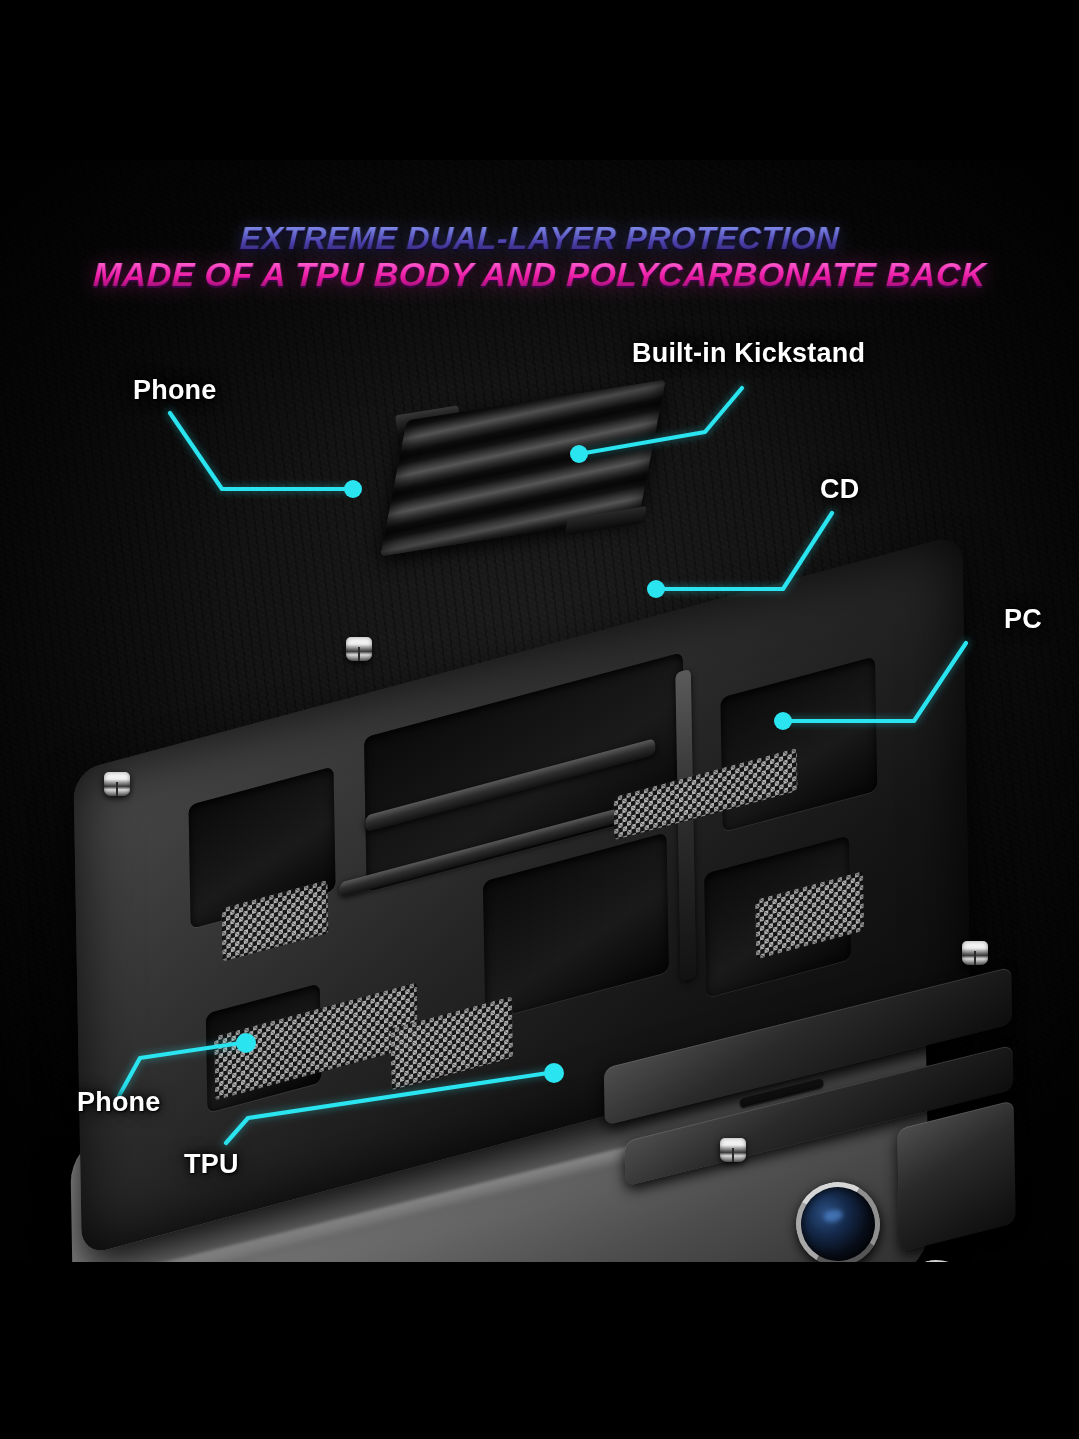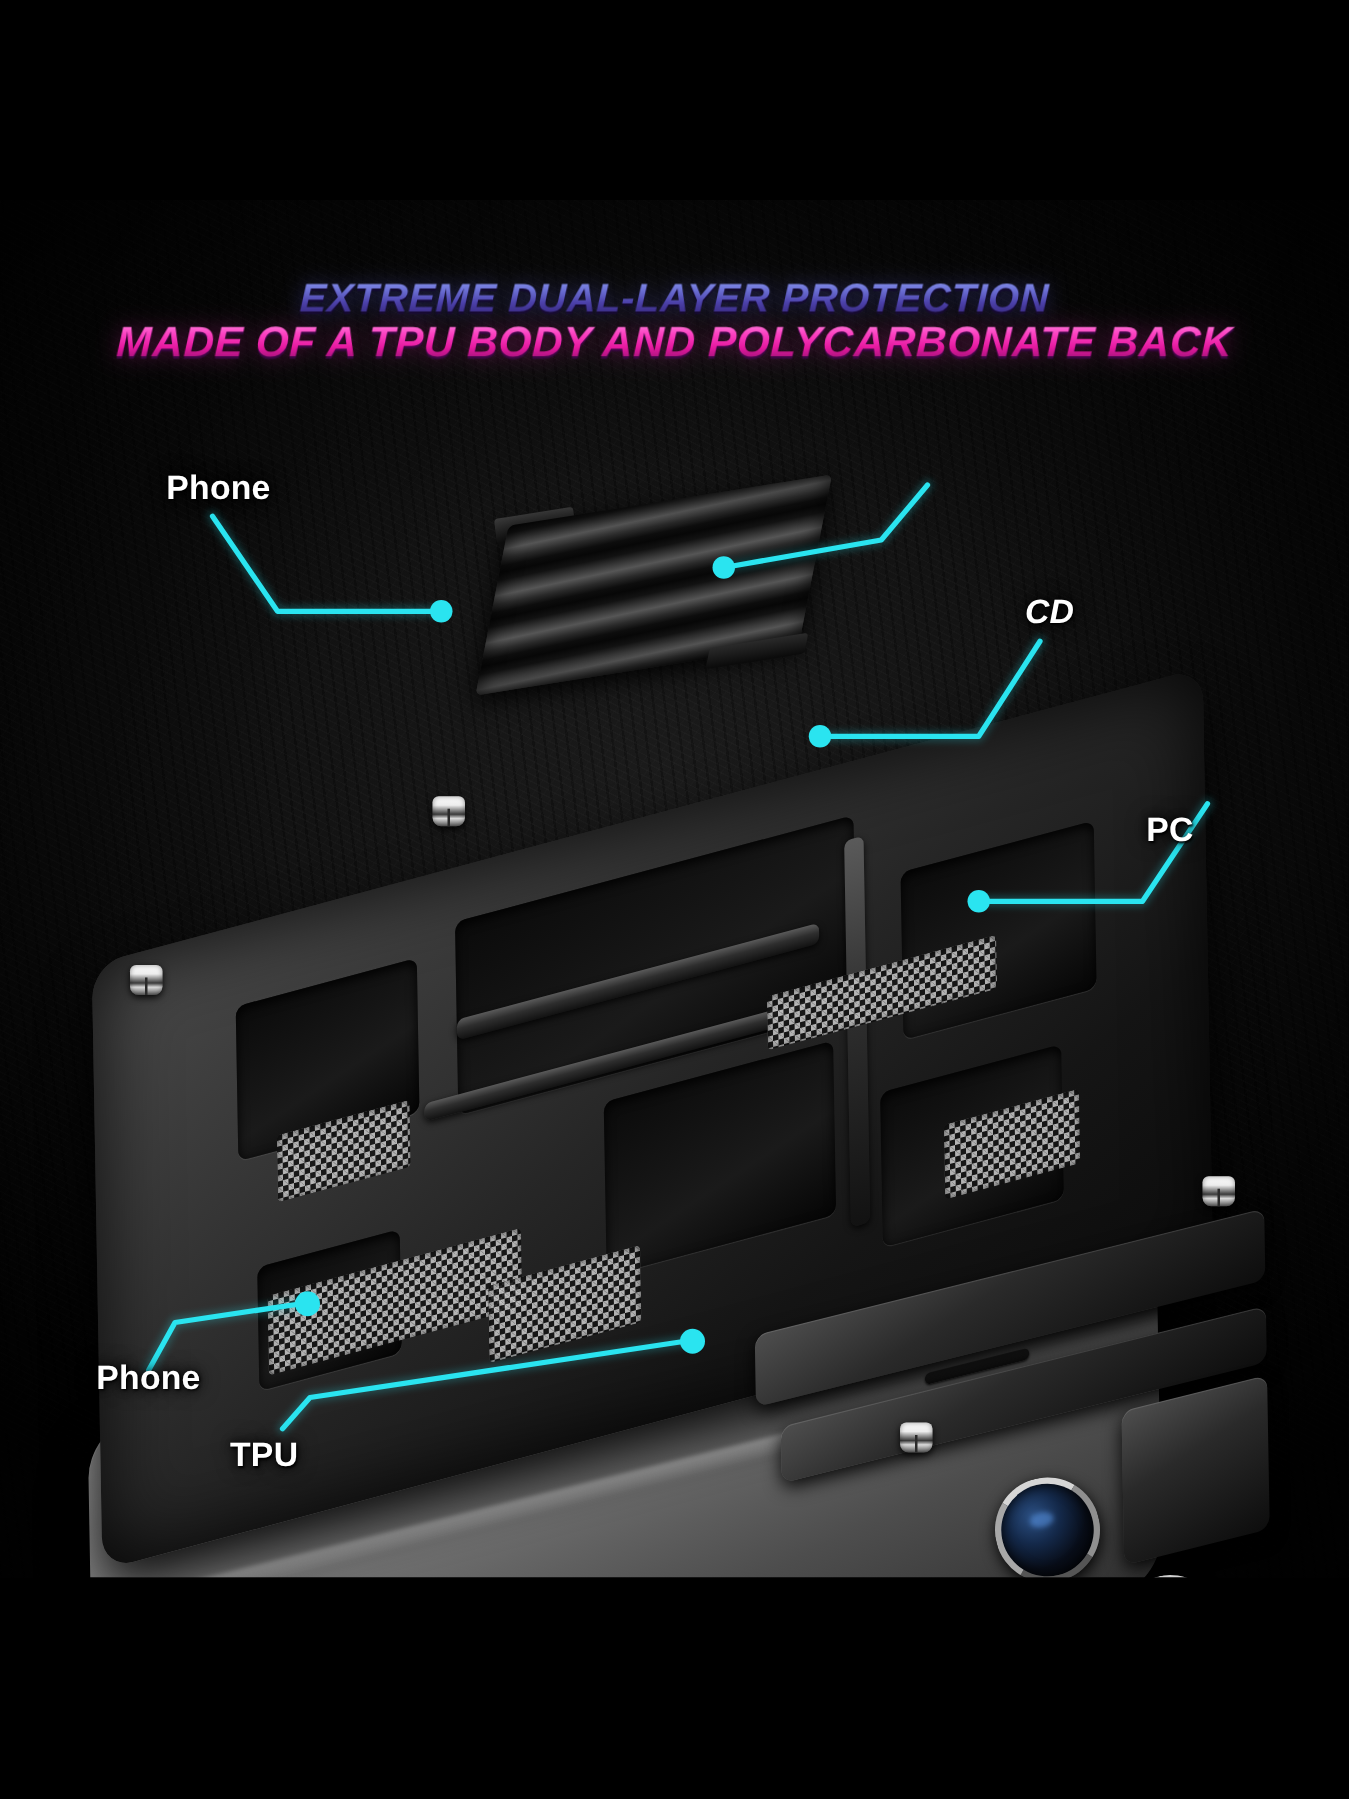--- a/index.html
+++ b/index.html
@@ -82,22 +82,22 @@
     position:absolute; z-index:45;
     color:#ffffff;
     font-size:27px;
     font-weight:600;
     white-space:nowrap;
     text-shadow:0 0 7px rgba(0,0,0,.95), 0 0 16px rgba(0,0,0,.8), 1px 1px 2px #000;
     letter-spacing:.2px;
   }
   #lbl-kickstand{ left:632px; top:338px; }
   #lbl-metal{    left:133px; top:375px; }
-  #lbl-cd{       left:820px; top:474px;font-style:italic; }
-  #lbl-pc{       left:917px; top:604px;margin-top:45px; }
+  #lbl-cd{       left:820px; top:474px; }
+  #lbl-pc{       left:1004px; top:604px; }
   #lbl-phone{    left:77px;  top:1087px; }
   #lbl-tpu{      left:184px; top:1149px; }
 
   
   #leaders{
     position:absolute; left:0; top:0;
     width:1079px; height:1439px;
     z-index:44; pointer-events:none;
   }
   .leader{
@@ -399,19 +399,20 @@
 
     <path class="leader-glow" d="M119,1096 L140,1058 L241,1043"></path>
     <path class="leader" d="M119,1096 L140,1058 L241,1043"></path>
     <circle class="leader-dot" cx="246" cy="1043" r="10"></circle>
 
     <path class="leader-glow" d="M226,1143 L248,1118 L548,1073"></path>
     <path class="leader" d="M226,1143 L248,1118 L548,1073"></path>
     <circle class="leader-dot" cx="554" cy="1073" r="10"></circle>
   </svg>
 
+  <div class="callout" id="lbl-kickstand">Built-in Kickstand</div>
   <div class="callout" id="lbl-metal">Phone</div>
   <div class="callout" id="lbl-cd">CD</div>
   <div class="callout" id="lbl-pc">PC</div>
   <div class="callout" id="lbl-phone">Phone</div>
   <div class="callout" id="lbl-tpu">TPU</div>
 
 </div>
 
 </body></html>

